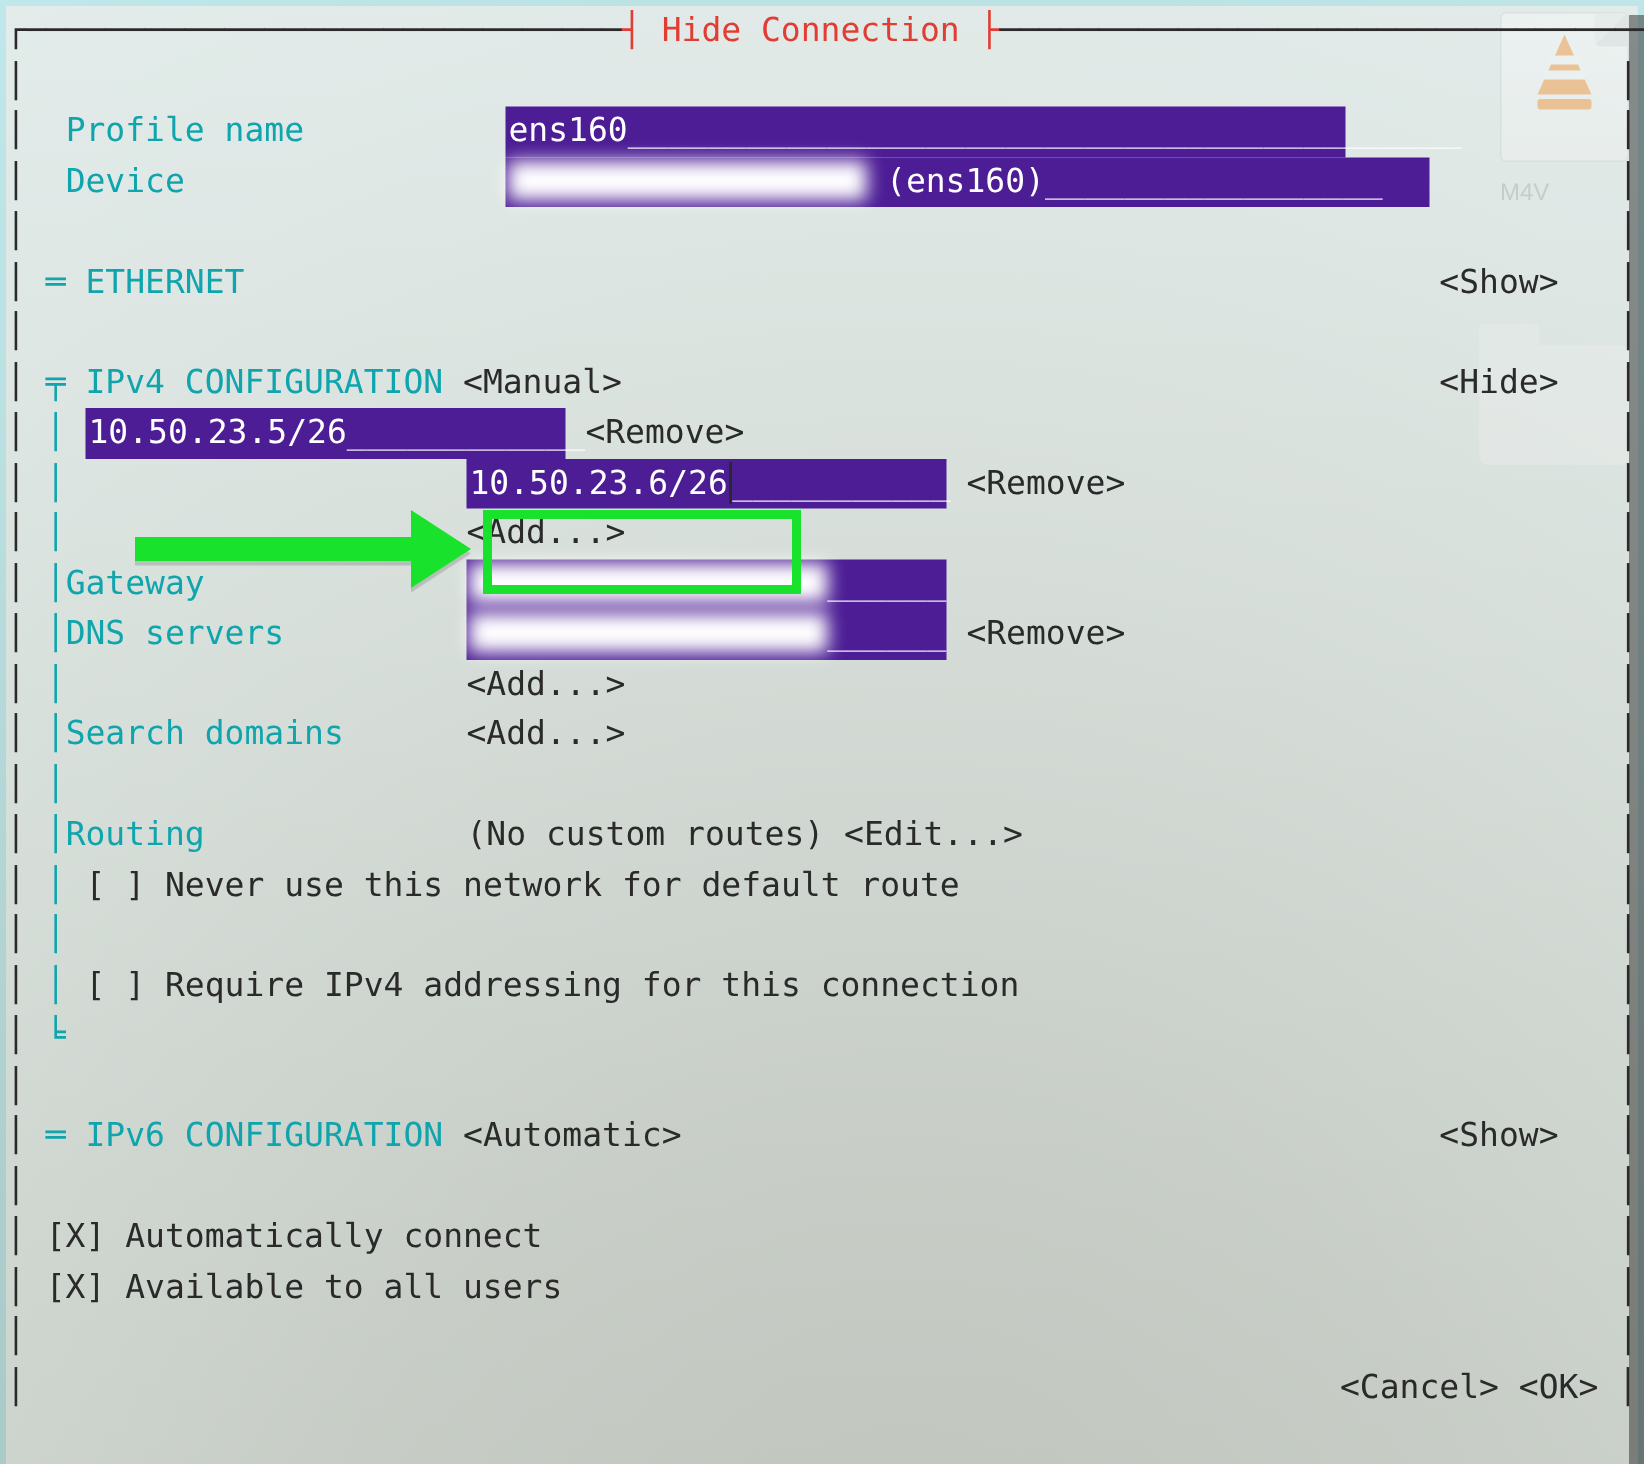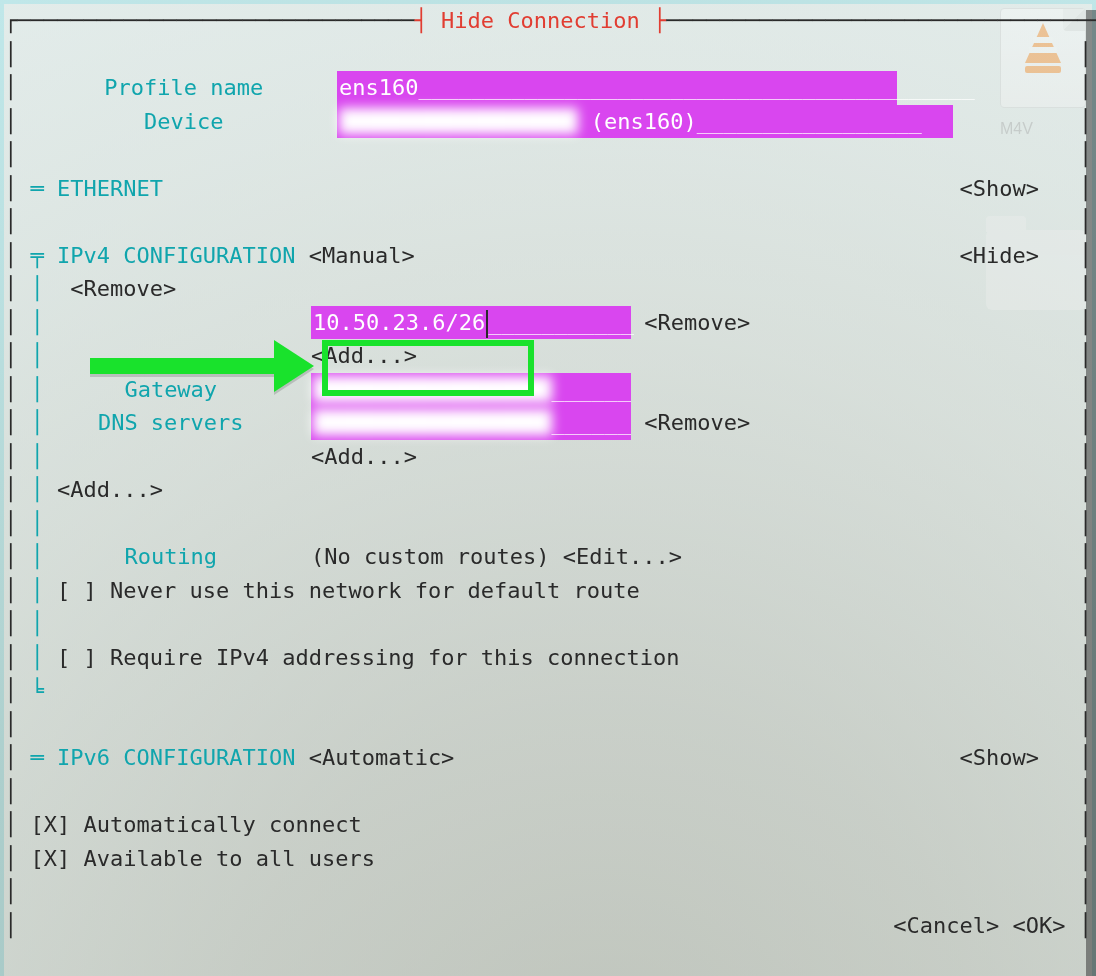--- a/index.html
+++ b/index.html
@@ -60,24 +60,24 @@
     z-index:5;color:#2a2a2a;
   }
   .shadowbar{
     position:absolute;right:-4px;top:10px;width:14px;bottom:0;background:#2a2a2a;opacity:0.5;z-index:4;
   }
 
   .row{height:33.5px;display:flex;white-space:pre;}
   .cyan{color:#10a5ad;}
   .red{color:#e13d32;}
   .black{color:#2a2a2a;}
-  .lbl{color:#10a5ad;text-align:center;display:inline-block;}
+  .lbl{color:#10a5ad;text-align:left;display:inline-block;}
   .seg{display:inline-block;}
   .input{
-    display:inline-block;background:#d946ef;color:#fff;
+    display:inline-block;background:#4c1d95;color:#fff;
     letter-spacing:0;padding:0 2px;height:33.5px;box-sizing:border-box;
   }
   .input .fill{color:rgba(255,255,255,0.85);}
   .blur{
     filter:blur(6px);
   }
   .btn{color:#2a2a2a;}
   .r{margin-left:auto;}
   
   .green-box{
@@ -164,20 +164,21 @@
     <span class="black"> </span>
     <span class="btn">&lt;Manual&gt;</span>
     <span class="r"></span>
     <span class="btn">&lt;Hide&gt;</span>
     <span class="black">   │</span>
   </div>
 
   <div class="row">
     <span class="black">│ </span><span class="cyan">│</span>
     <span class="black"> </span>
+    <span class="input" style="width:320px"><span>10.50.23.5/26</span><span class="fill">____________</span></span>
     <span class="black"> </span>
     <span class="btn">&lt;Remove&gt;</span>
     <span class="r black">│</span>
   </div>
 
   <div class="row">
     <span class="black">│ </span><span class="cyan">│</span>
     <span class="lbl" style="width:254px"></span>
     <span class="black"> </span>
     <span class="input" style="width:320px"><span>10.50.23.6/26</span><span class="cursor"></span><span class="fill">___________</span></span>
@@ -215,20 +216,21 @@
   <div class="row">
     <span class="black">│ </span><span class="cyan">│</span>
     <span class="lbl" style="width:254px"></span>
     <span class="black"> </span>
     <span class="btn">&lt;Add...&gt;</span>
     <span class="r black">│</span>
   </div>
 
   <div class="row">
     <span class="black">│ </span><span class="cyan">│</span>
+    <span class="lbl" style="width:254px">Search domains</span>
     <span class="black"> </span>
     <span class="btn">&lt;Add...&gt;</span>
     <span class="r black">│</span>
   </div>
 
   <div class="row"><span class="black">│ </span><span class="cyan">│</span><span class="r black">│</span></div>
 
   <div class="row">
     <span class="black">│ </span><span class="cyan">│</span>
     <span class="lbl" style="width:254px">Routing</span>

